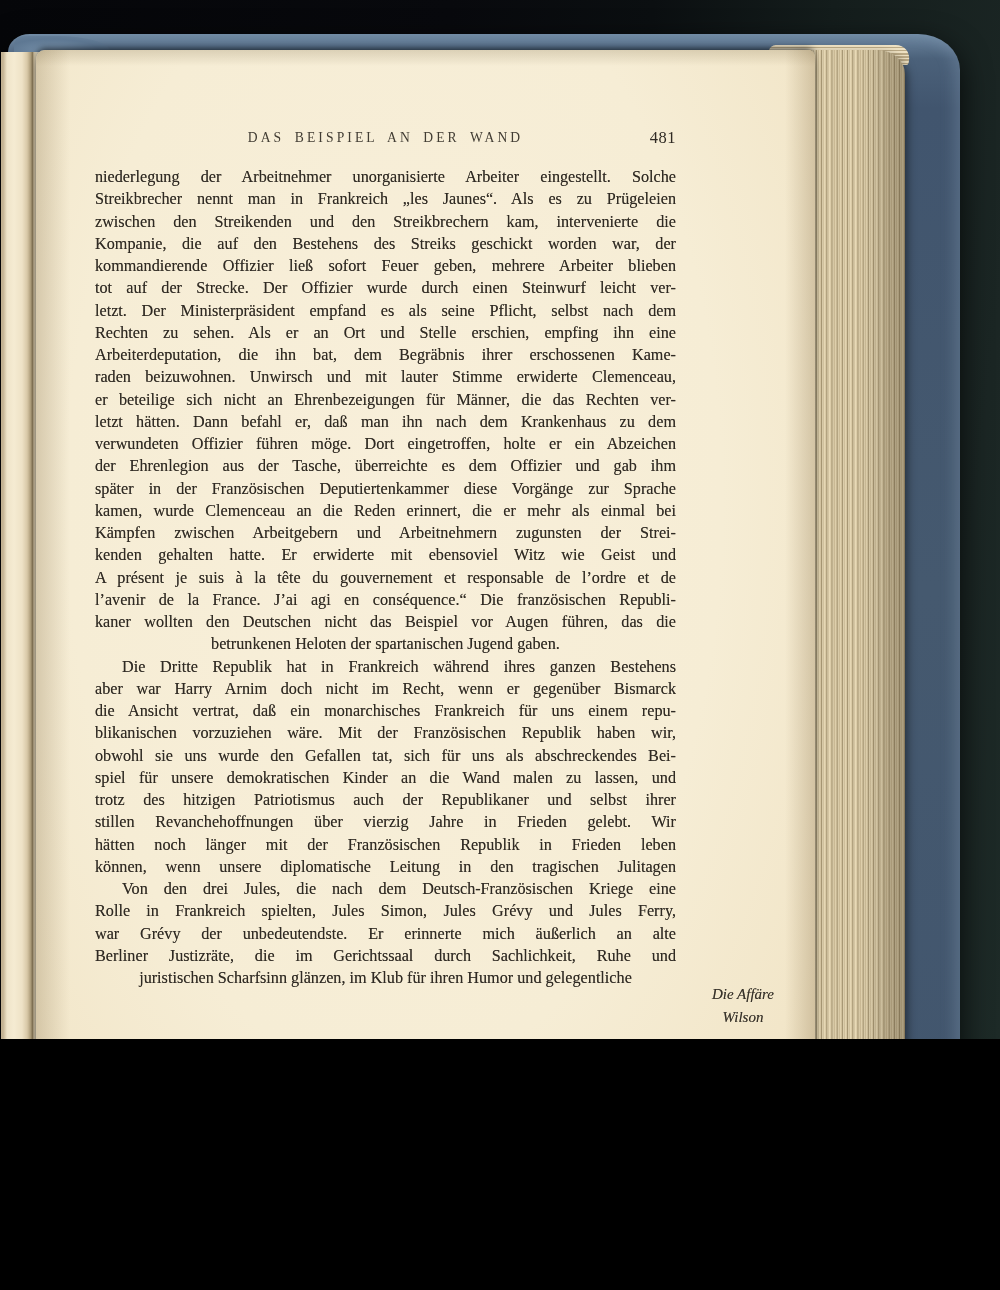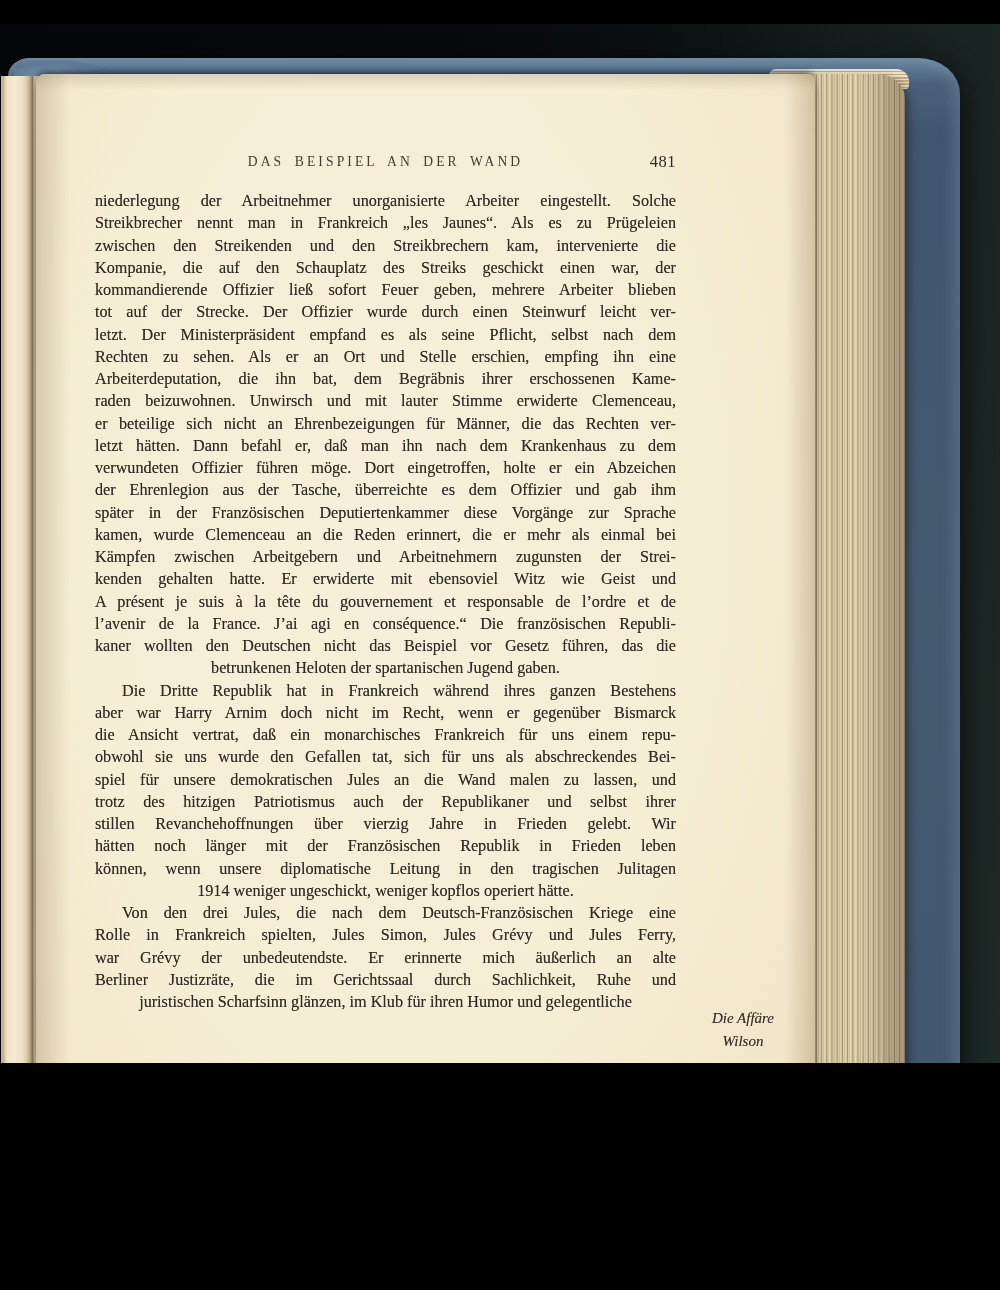--- a/index.html
+++ b/index.html
@@ -1,20 +1,19 @@
 <!DOCTYPE html>
 <html style="--paper: #f8efda; --ink: #2f2a23; --cover-blue: #45596f; --page-edge-tan: #cfc0a0; --background: #0a0d11;"><head>
 <meta charset="utf-8">
 <style>
   html,body { margin:0; padding:0; background:#000; }
   .scene {
     position:relative; width:1000px; height:1039px; overflow:hidden;
     background: linear-gradient(97deg, #050609 0%, #08090d 40%, #0b0f11 58%, #141d1c 74%, #1b2624 92%, #1d2a27 100%);
     font-family:"Liberation Serif","DejaVu Serif",serif;
-    margin-top:24px;
   }
   
   .cover {
     position:absolute; left:8px; top:34px; width:952px; height:1232px;
     background: linear-gradient(180deg, #6d87a1 0%, #4b617a 2%, #41556e 6%, var(--cover-blue,#45596f) 45%, #42566e 88%, #1d2737 96%, #11161f 100%);
     border-radius: 22px 42px 64px 26px / 18px 36px 72px 22px;
     box-shadow: inset -6px 0 14px rgba(150,175,200,.25), 0 10px 30px rgba(0,0,0,.75);
   }
   .cover-highlight {
     position:absolute; left:14px; top:36px; width:96px; height:28px;
@@ -102,51 +101,51 @@
     <div class="runhead">
       <span class="title">DAS BEISPIEL AN DER WAND</span>
       <span class="pagenum">481</span>
     </div>
 
     <div class="bodytext">
       <div class="para">
           <div class="line">niederlegung der Arbeitnehmer unorganisierte Arbeiter eingestellt. Solche</div>
           <div class="line">Streikbrecher nennt man in Frankreich „les Jaunes“. Als es zu Prügeleien</div>
           <div class="line">zwischen den Streikenden und den Streikbrechern kam, intervenierte die</div>
-          <div class="line">Kompanie, die auf den Schauplatz des Streiks geschickt einen war, der</div>
+          <div class="line">Kompanie, die auf den Bestehens des Streiks geschickt worden war, der</div>
           <div class="line">kommandierende Offizier ließ sofort Feuer geben, mehrere Arbeiter blieben</div>
           <div class="line">tot auf der Strecke. Der Offizier wurde durch einen Steinwurf leicht ver-</div>
           <div class="line">letzt. Der Ministerpräsident empfand es als seine Pflicht, selbst nach dem</div>
           <div class="line">Rechten zu sehen. Als er an Ort und Stelle erschien, empfing ihn eine</div>
           <div class="line">Arbeiterdeputation, die ihn bat, dem Begräbnis ihrer erschossenen Kame-</div>
           <div class="line">raden beizuwohnen. Unwirsch und mit lauter Stimme erwiderte Clemenceau,</div>
           <div class="line">er beteilige sich nicht an Ehrenbezeigungen für Männer, die das Rechten ver-</div>
           <div class="line">letzt hätten. Dann befahl er, daß man ihn nach dem Krankenhaus zu dem</div>
           <div class="line">verwundeten Offizier führen möge. Dort eingetroffen, holte er ein Abzeichen</div>
           <div class="line">der Ehrenlegion aus der Tasche, überreichte es dem Offizier und gab ihm</div>
           <div class="line">später in der Französischen Deputiertenkammer diese Vorgänge zur Sprache</div>
           <div class="line">kamen, wurde Clemenceau an die Reden erinnert, die er mehr als einmal bei</div>
           <div class="line">Kämpfen zwischen Arbeitgebern und Arbeitnehmern zugunsten der Strei-</div>
           <div class="line">kenden gehalten hatte. Er erwiderte mit ebensoviel Witz wie Geist und</div>
           <div class="line">A présent je suis à la tête du gouvernement et responsable de l’ordre et de</div>
           <div class="line">l’avenir de la France. J’ai agi en conséquence.“ Die französischen Republi-</div>
-          <div class="line">kaner wollten den Deutschen nicht das Beispiel vor Gesetz führen, das die</div>
+          <div class="line">kaner wollten den Deutschen nicht das Beispiel vor Augen führen, das die</div>
           <div class="line last">betrunkenen Heloten der spartanischen Jugend gaben.</div>
         </div>
       <div class="para indent">
           <div class="line">Die Dritte Republik hat in Frankreich während ihres ganzen Bestehens</div>
           <div class="line">aber war Harry Arnim doch nicht im Recht, wenn er gegenüber Bismarck</div>
           <div class="line">die Ansicht vertrat, daß ein monarchisches Frankreich für uns einem repu-</div>
+          <div class="line">blikanischen vorzuziehen wäre. Mit der Französischen Republik haben wir,</div>
           <div class="line">obwohl sie uns wurde den Gefallen tat, sich für uns als abschreckendes Bei-</div>
-          <div class="line">spiel für unsere demokratischen Jules an die Wand malen zu lassen, und</div>
+          <div class="line">spiel für unsere demokratischen Kinder an die Wand malen zu lassen, und</div>
           <div class="line">trotz des hitzigen Patriotismus auch der Republikaner und selbst ihrer</div>
           <div class="line">stillen Revanchehoffnungen über vierzig Jahre in Frieden gelebt. Wir</div>
           <div class="line">hätten noch länger mit der Französischen Republik in Frieden leben</div>
           <div class="line">können, wenn unsere diplomatische Leitung in den tragischen Julitagen</div>
-          <div class="line last">1914 weniger ungeschickt, weniger kopflos operiert hätte.</div>
         </div>
       <div class="para indent">
           <div class="line">Von den drei Jules, die nach dem Deutsch-Französischen Kriege eine</div>
           <div class="line">Rolle in Frankreich spielten, Jules Simon, Jules Grévy und Jules Ferry,</div>
           <div class="line">war Grévy der unbedeutendste. Er erinnerte mich äußerlich an alte</div>
           <div class="line">Berliner Justizräte, die im Gerichtssaal durch Sachlichkeit, Ruhe und</div>
           <div class="line last">juristischen Scharfsinn glänzen, im Klub für ihren Humor und gelegentliche</div>
         </div>
     </div>
 

